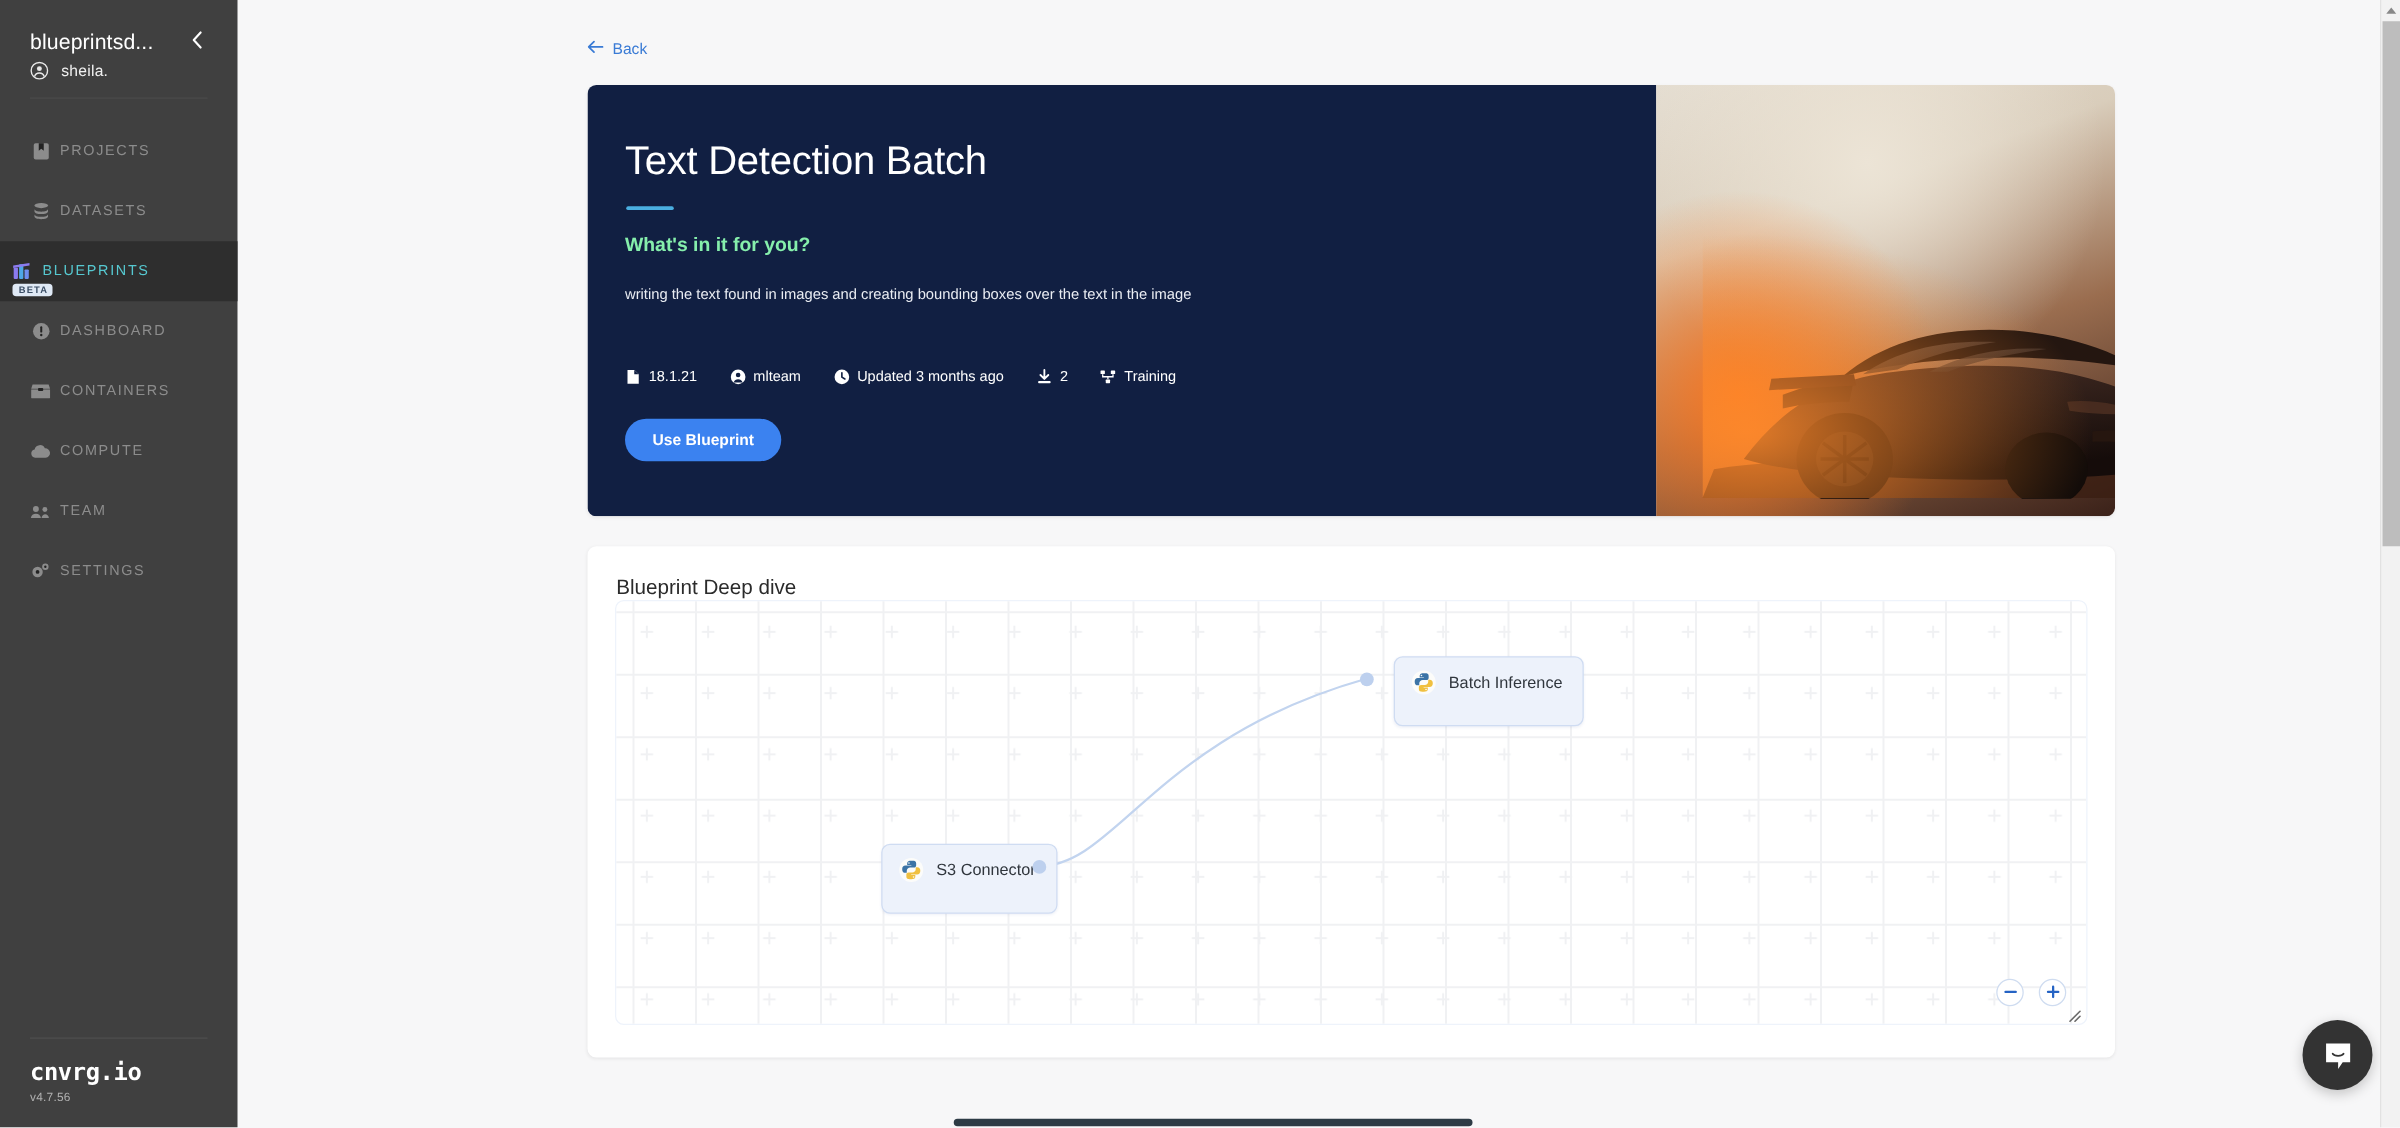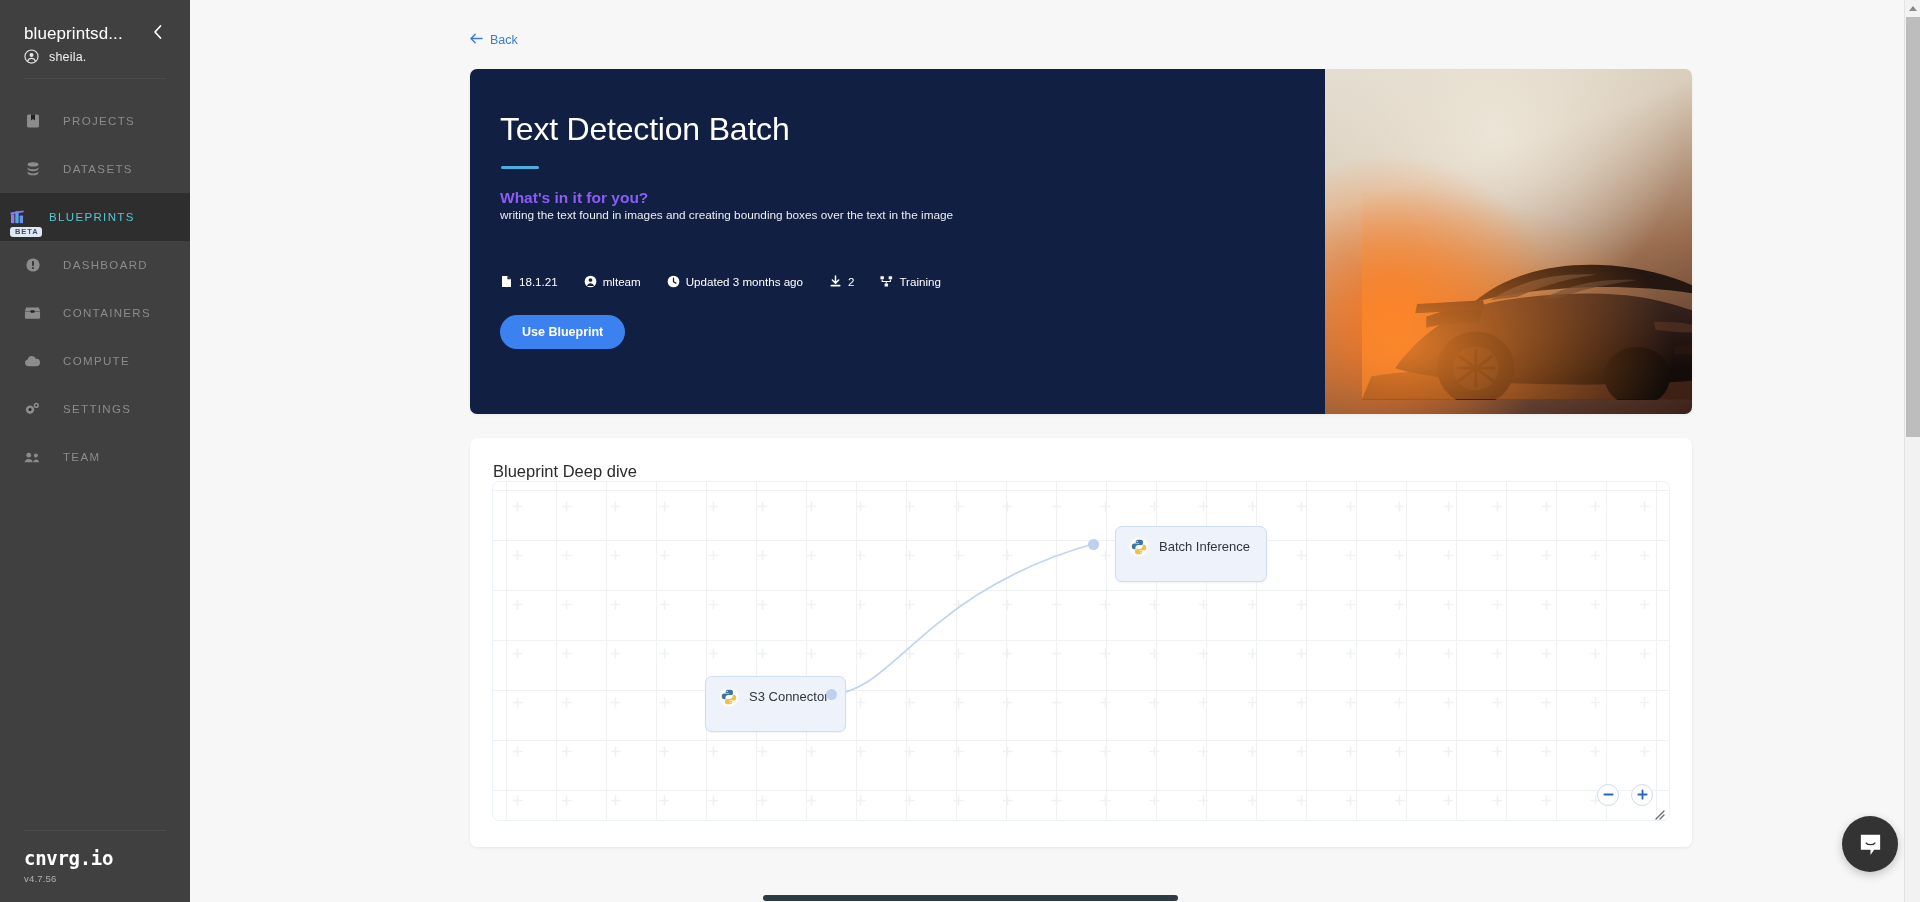--- a/index.html
+++ b/index.html
@@ -29,21 +29,21 @@
     color: #ffffff; font-size: 17px; line-height: 1;
     cursor: pointer; padding: 2px 3px; font-weight: 600;
   }
   .sb-user-row { display: flex; align-items: center; gap: 10px; margin-top: 4px; }
   .sb-user-ico { width: 15px; height: 15px; flex: 0 0 15px; }
   .sb-user-name { color: #f0f0f0; font-size: 12.5px; letter-spacing: .2px; }
   .sb-divider { height: 1px; background: #4a4a4a; margin: 14px 0 0 0; }
 
   .sb-nav { margin-top: 18px; display: flex; flex-direction: column; }
   .sb-item {
-    display: flex; align-items: center; gap: 22px;
+    display: flex; align-items: center; gap: 7px;
     height: 48px; padding: 0 24px; cursor: pointer;
     position: relative; text-decoration: none;
   }
   .sb-item .sb-ico { width: 17px; height: 17px; flex: 0 0 17px; display: flex; align-items: center; justify-content: center; }
   .sb-item .sb-lbl {
     font-size: 11.5px; letter-spacing: 1.35px;
     color: #8c8c8c; white-space: nowrap;
   }
   .sb-item.active { background: #2e2e2e; padding-left: 10px; }
   .sb-item.active .sb-lbl { color: #56c8d0; }
@@ -81,21 +81,21 @@
     margin-left: 280px; width: 1222px; height: 345px;
     border-radius: 7px; overflow: hidden;
     display: flex; box-shadow: 0 1px 3px rgba(0,0,0,.06);
   }
   .hero-left {
     background: #111f42; flex: 0 0 855px; padding: 42px 0 0 30px;
     position: relative;
   }
   .hero-title { color: #ffffff; font-size: 32px; font-weight: 400; letter-spacing: -.2px; }
   .hero-rule { width: 38px; height: 3px; background: #4aaee0; margin: 18px 0 20px 1px; border-radius: 2px; }
-  .hero-sub { color: #8b5cf6; font-size: 15.5px; font-weight: 700; }
+  .hero-sub { color: #86efac; font-size: 15.5px; font-weight: 700; margin-bottom: 21px; }
   .hero-desc { color: #e9ecf2; font-size: 11.8px; font-weight: 400; line-height: 1.4; }
 
   .hero-meta { display: flex; align-items: center; gap: 26px; margin-top: 52px; }
   .meta-item { display: flex; align-items: center; gap: 6px; color: #ffffff; font-size: 11.6px; }
   .meta-ico { width: 13px; height: 13px; flex: 0 0 13px; display: flex; align-items: center; justify-content: center; }
 
   .use-btn {
     margin-top: 27px; display: inline-flex; align-items: center; justify-content: center;
     background: #3b82f0; color: #ffffff;
     font-size: 12.5px; font-weight: 700;
@@ -285,42 +285,42 @@
         <span class="sb-ico">
           <svg width="17" height="13" viewBox="0 0 18 13">
               <path d="M4.4 11.5a3.6 3.6 0 0 1-.5-7.1 4.6 4.6 0 0 1 8.7-.9 3.3 3.3 0 0 1 .7 8z" fill="#8c8c8c"></path>
             </svg>
         </span>
         <span class="sb-lbl">COMPUTE</span>
       </div>
 
       <div class="sb-item">
         <span class="sb-ico">
+          <svg width="18" height="13" viewBox="0 0 18 13">
+              <circle cx="5" cy="4" r="2.5" fill="#8c8c8c"></circle>
+              <circle cx="12.6" cy="4.4" r="2.1" fill="#8c8c8c"></circle>
+              <path d="M.7 11.6c.3-2.4 2.1-3.6 4.3-3.6s4 1.2 4.3 3.6z" fill="#8c8c8c"></path>
+              <path d="M9.8 11.6c.3-2 1.6-3 3.1-3s2.8 1 3.1 3z" fill="#8c8c8c"></path>
+            </svg>
+        </span>
+        <span class="sb-lbl">TEAM</span>
+      </div>
+
+      <div class="sb-item">
+        <span class="sb-ico">
           <svg width="17" height="16" viewBox="0 0 18 16">
             <g fill="#8c8c8c">
                 <circle cx="6.4" cy="8.6" r="4.4"></circle>
                 <circle cx="13" cy="4.2" r="2.7"></circle>
               </g>
             <circle cx="6.4" cy="8.6" r="1.6" fill="#232323"></circle>
               <circle cx="13" cy="4.2" r="1" fill="#232323"></circle>
           </svg>
         </span>
         <span class="sb-lbl">SETTINGS</span>
-      </div>
-
-      <div class="sb-item">
-        <span class="sb-ico">
-          <svg width="18" height="13" viewBox="0 0 18 13">
-              <circle cx="5" cy="4" r="2.5" fill="#8c8c8c"></circle>
-              <circle cx="12.6" cy="4.4" r="2.1" fill="#8c8c8c"></circle>
-              <path d="M.7 11.6c.3-2.4 2.1-3.6 4.3-3.6s4 1.2 4.3 3.6z" fill="#8c8c8c"></path>
-              <path d="M9.8 11.6c.3-2 1.6-3 3.1-3s2.8 1 3.1 3z" fill="#8c8c8c"></path>
-            </svg>
-        </span>
-        <span class="sb-lbl">TEAM</span>
       </div>
 
     </nav>
 
     <div class="sb-foot">
       <div class="sb-foot-div"></div>
       <div class="sb-logo">cnvrg.io</div>
       <div class="sb-ver">v4.7.56</div>
     </div>
   </aside>

